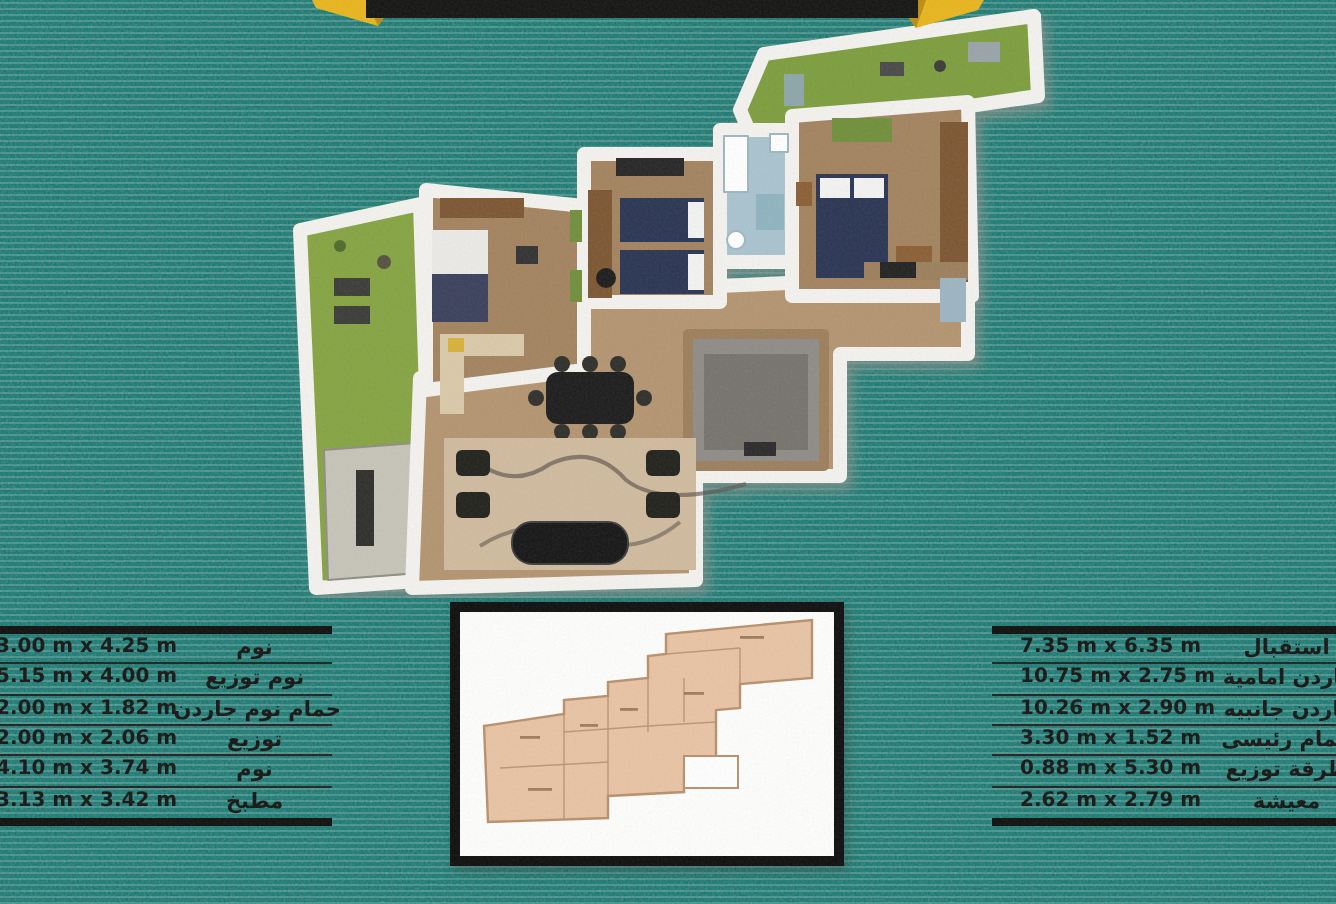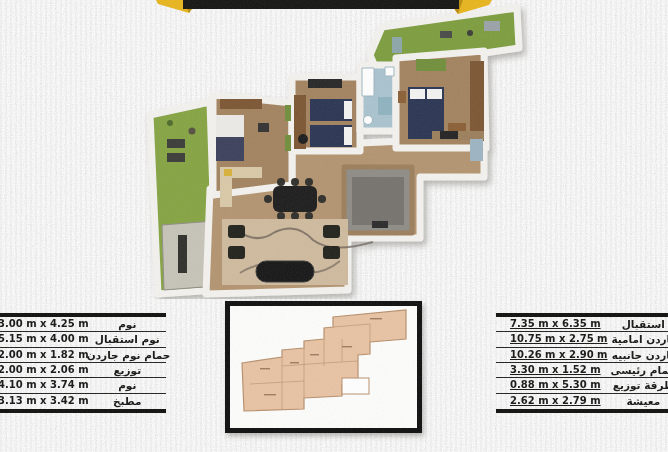--- a/index.html
+++ b/index.html
@@ -1,18 +1,18 @@
 <!DOCTYPE html>
 <html style="--frame: #0e0e0e; --wall: #f3f2ee; --wood: #a3835f; --wood_light: #b3946f; --garden: #7d9d3e; --garden2: #85a443; --bath: #a9c3ce; --gray_room: #8f8c87; --gray_rug: #76736e; --bed_navy: #2c3552; --rug_tan: #cfbb9e; --salmon: #e9c3a4; --salmon_line: #b8906c; --banner_black: #141413; --banner_yellow: #e8b51d; --banner_yellow_dark: #bb8d10; --paving: #c6c4b8; --furniture_dark: #24231f; --furniture_brown: #7b5633;"><head>
 <meta charset="utf-8">
 <style>
   html,body{margin:0;padding:0;background:#888;}
   .canvas{
     position:relative;width:668px;height:452px;overflow:hidden;
-    background:#ffffff;
+    background:#0f766e;
     font-family:"DejaVu Sans",sans-serif;
   }
   .texture{position:absolute;inset:0;z-index:0;pointer-events:none;}
   .weave{
     position:absolute;inset:0;z-index:1;pointer-events:none;
     background:
       repeating-linear-gradient(0deg, rgba(255,255,255,.18) 0 1px, rgba(0,0,0,0) 1px 3px),
       repeating-linear-gradient(90deg, rgba(120,118,112,.06) 0 2px, rgba(0,0,0,0) 2px 5px);
   }
   .grain-top{position:absolute;inset:0;z-index:9;opacity:.10;pointer-events:none;}
@@ -36,21 +36,21 @@
   .dims-table.right-t{left:496px;width:186px;}
   .t-row{
     display:flex;align-items:center;height:15.33px;
     border-bottom:1.4px solid #22211f;box-sizing:border-box;
   }
   .t-row:last-child{border-bottom:none;}
   .cell{font-weight:bold;font-size:10px;line-height:1;white-space:nowrap;}
   .cell.dims{width:54%;text-align:left;padding-left:12px;font-family:"DejaVu Sans",sans-serif;}
   .left-t .cell.dims{padding-left:10px;width:52%;}
   .cell.name{width:46%;text-align:center;direction:rtl;font-size:10.5px;font-family:"DejaVu Sans",sans-serif;}
-  .right-t .cell.dims{width:55%;padding-left:14px;text-decoration:underline;}
+  .right-t .cell.dims{width:55%;padding-left:14px;}
   .right-t .cell.name{width:45%;}
 </style>
 </head>
 <body>
 
 <div class="canvas">
 
   <svg class="texture" width="668" height="452">
     <filter id="noise">
       <feTurbulence type="fractalNoise" baseFrequency="0.9" numOctaves="2" seed="7" stitchTiles="stitch"></feTurbulence>
@@ -186,21 +186,21 @@
     </svg>
   </div>
 
   <div class="dims-table left-t">
     <div class="t-row">
         <span class="cell dims">3.00 m x 4.25 m</span>
         <span class="cell name">نوم</span>
       </div>
     <div class="t-row">
         <span class="cell dims">5.15 m x 4.00 m</span>
-        <span class="cell name">نوم استقبال</span>
+        <span class="cell name">نوم توزيع</span>
       </div>
     <div class="t-row">
         <span class="cell dims">2.00 m x 1.82 m</span>
         <span class="cell name">حمام نوم جاردن</span>
       </div>
     <div class="t-row">
         <span class="cell dims">2.00 m x 2.06 m</span>
         <span class="cell name">توزيع</span>
       </div>
     <div class="t-row">

